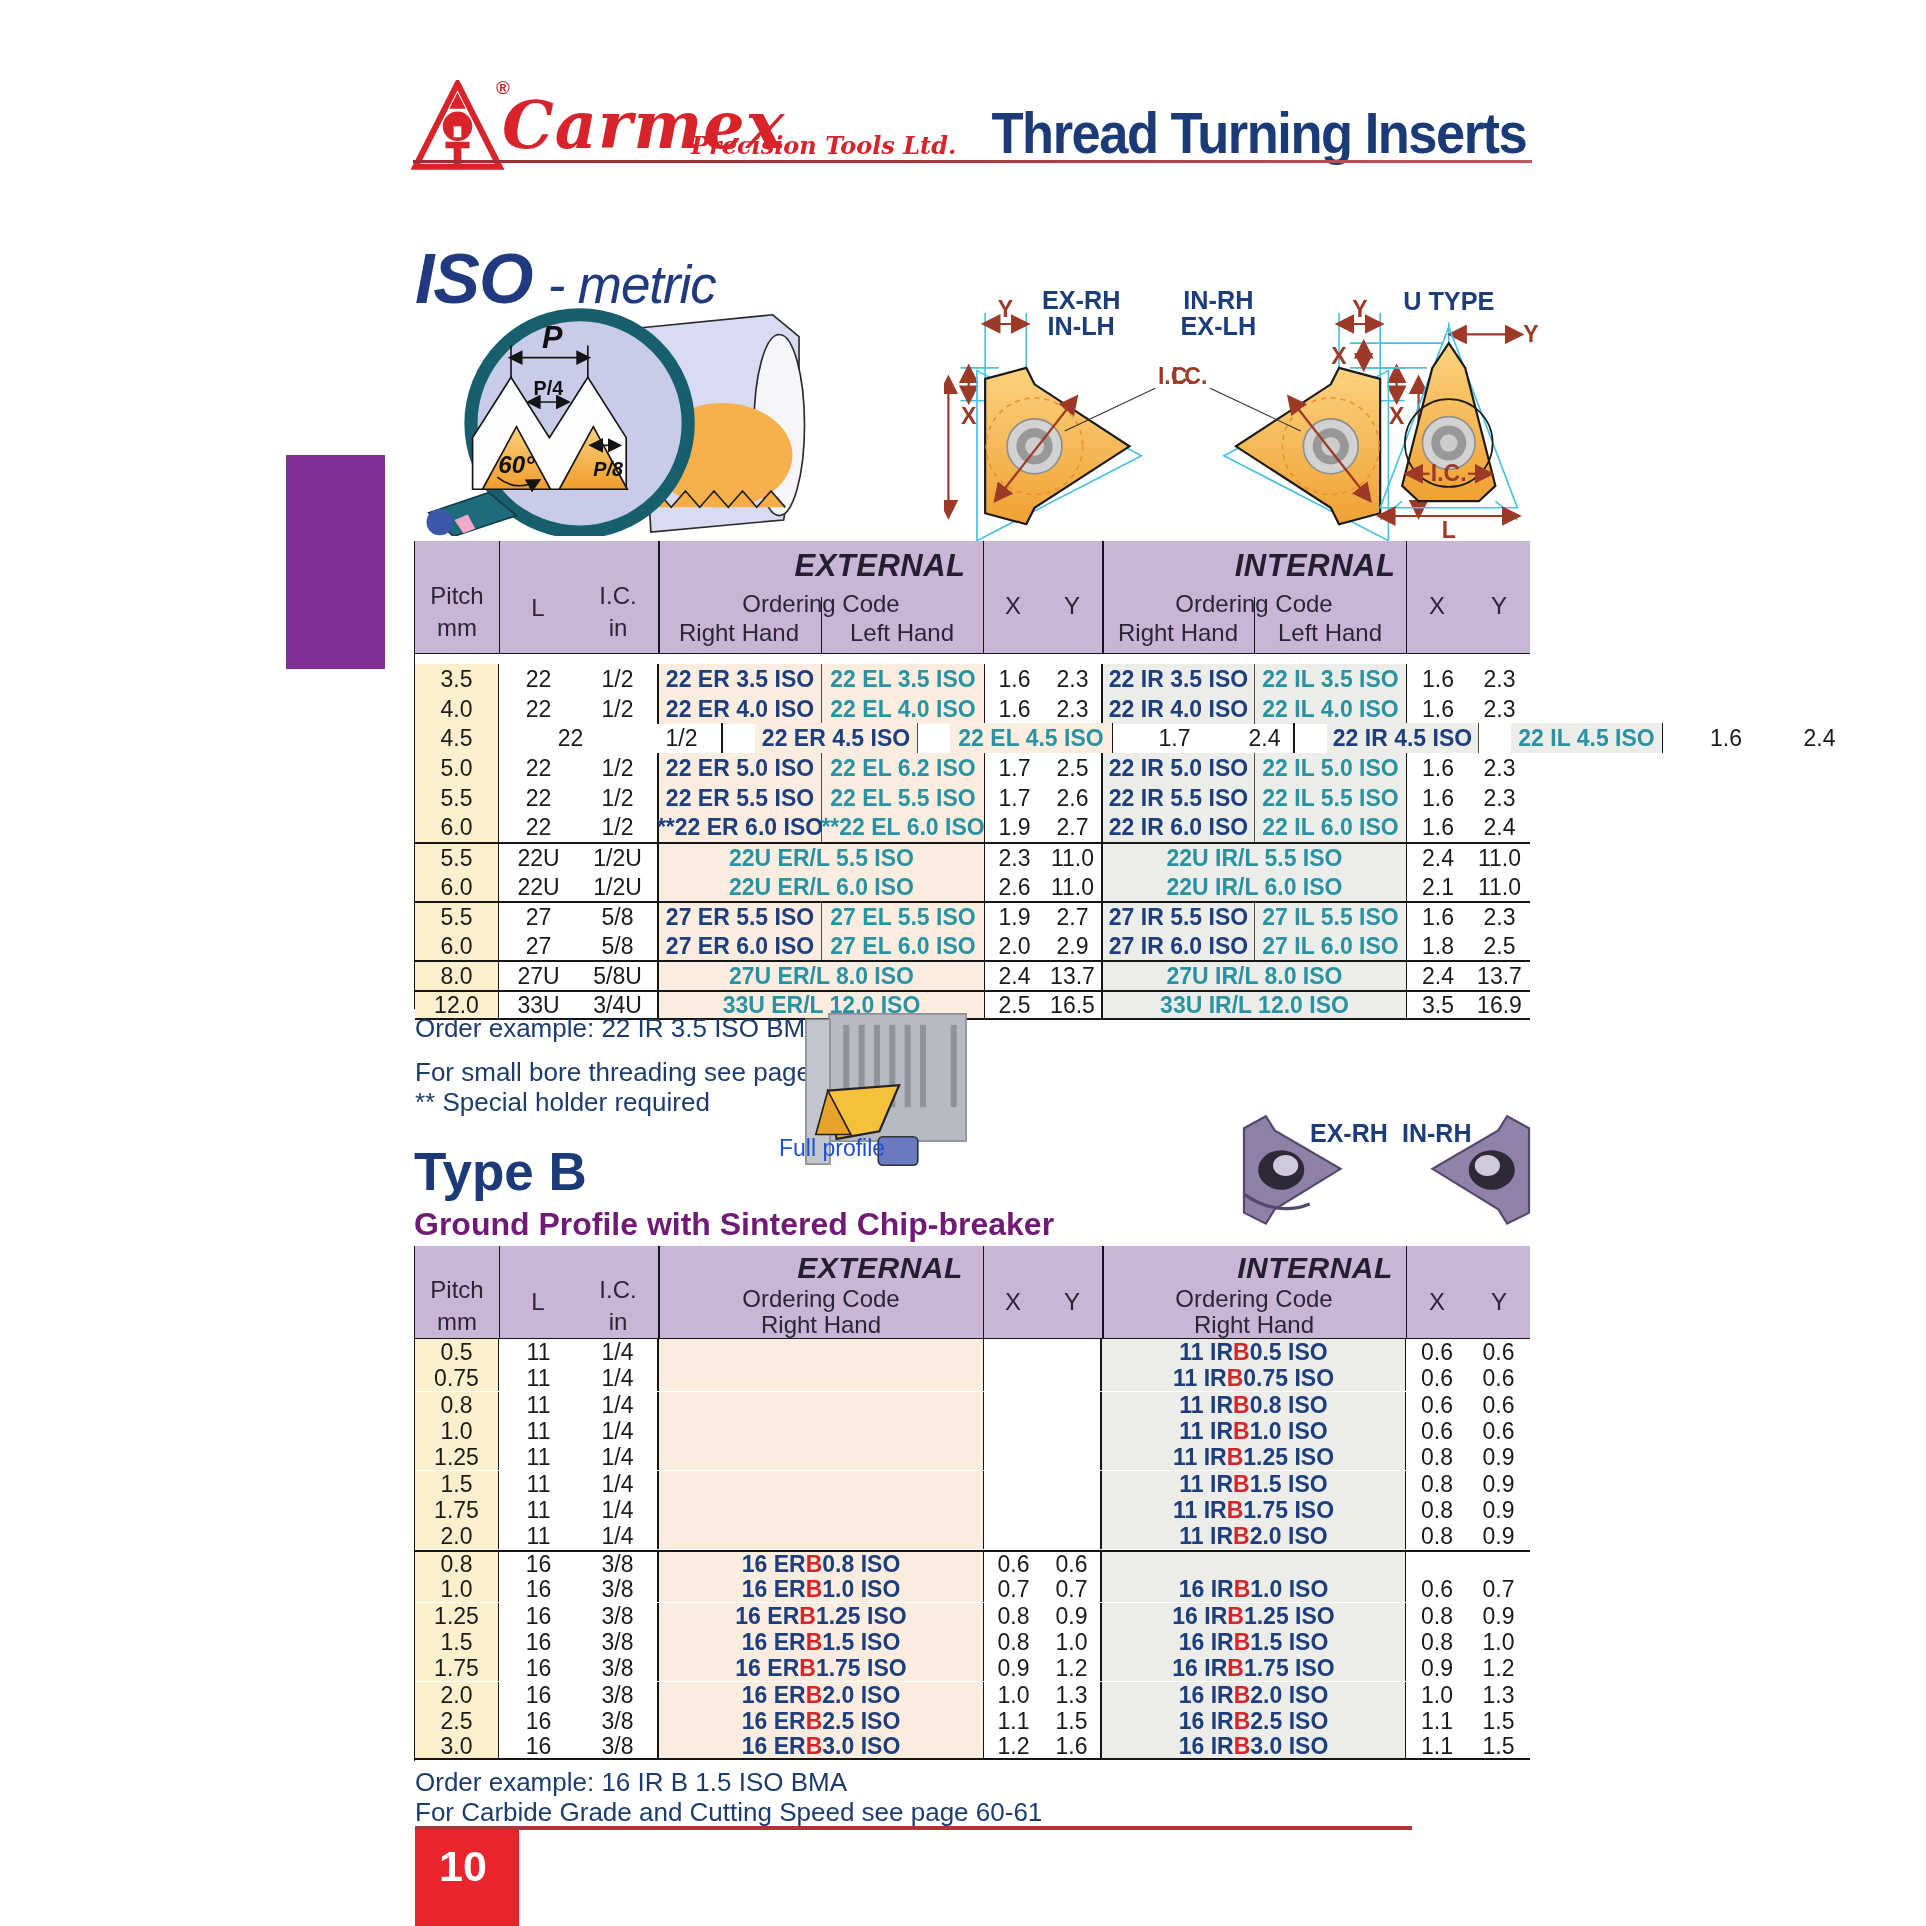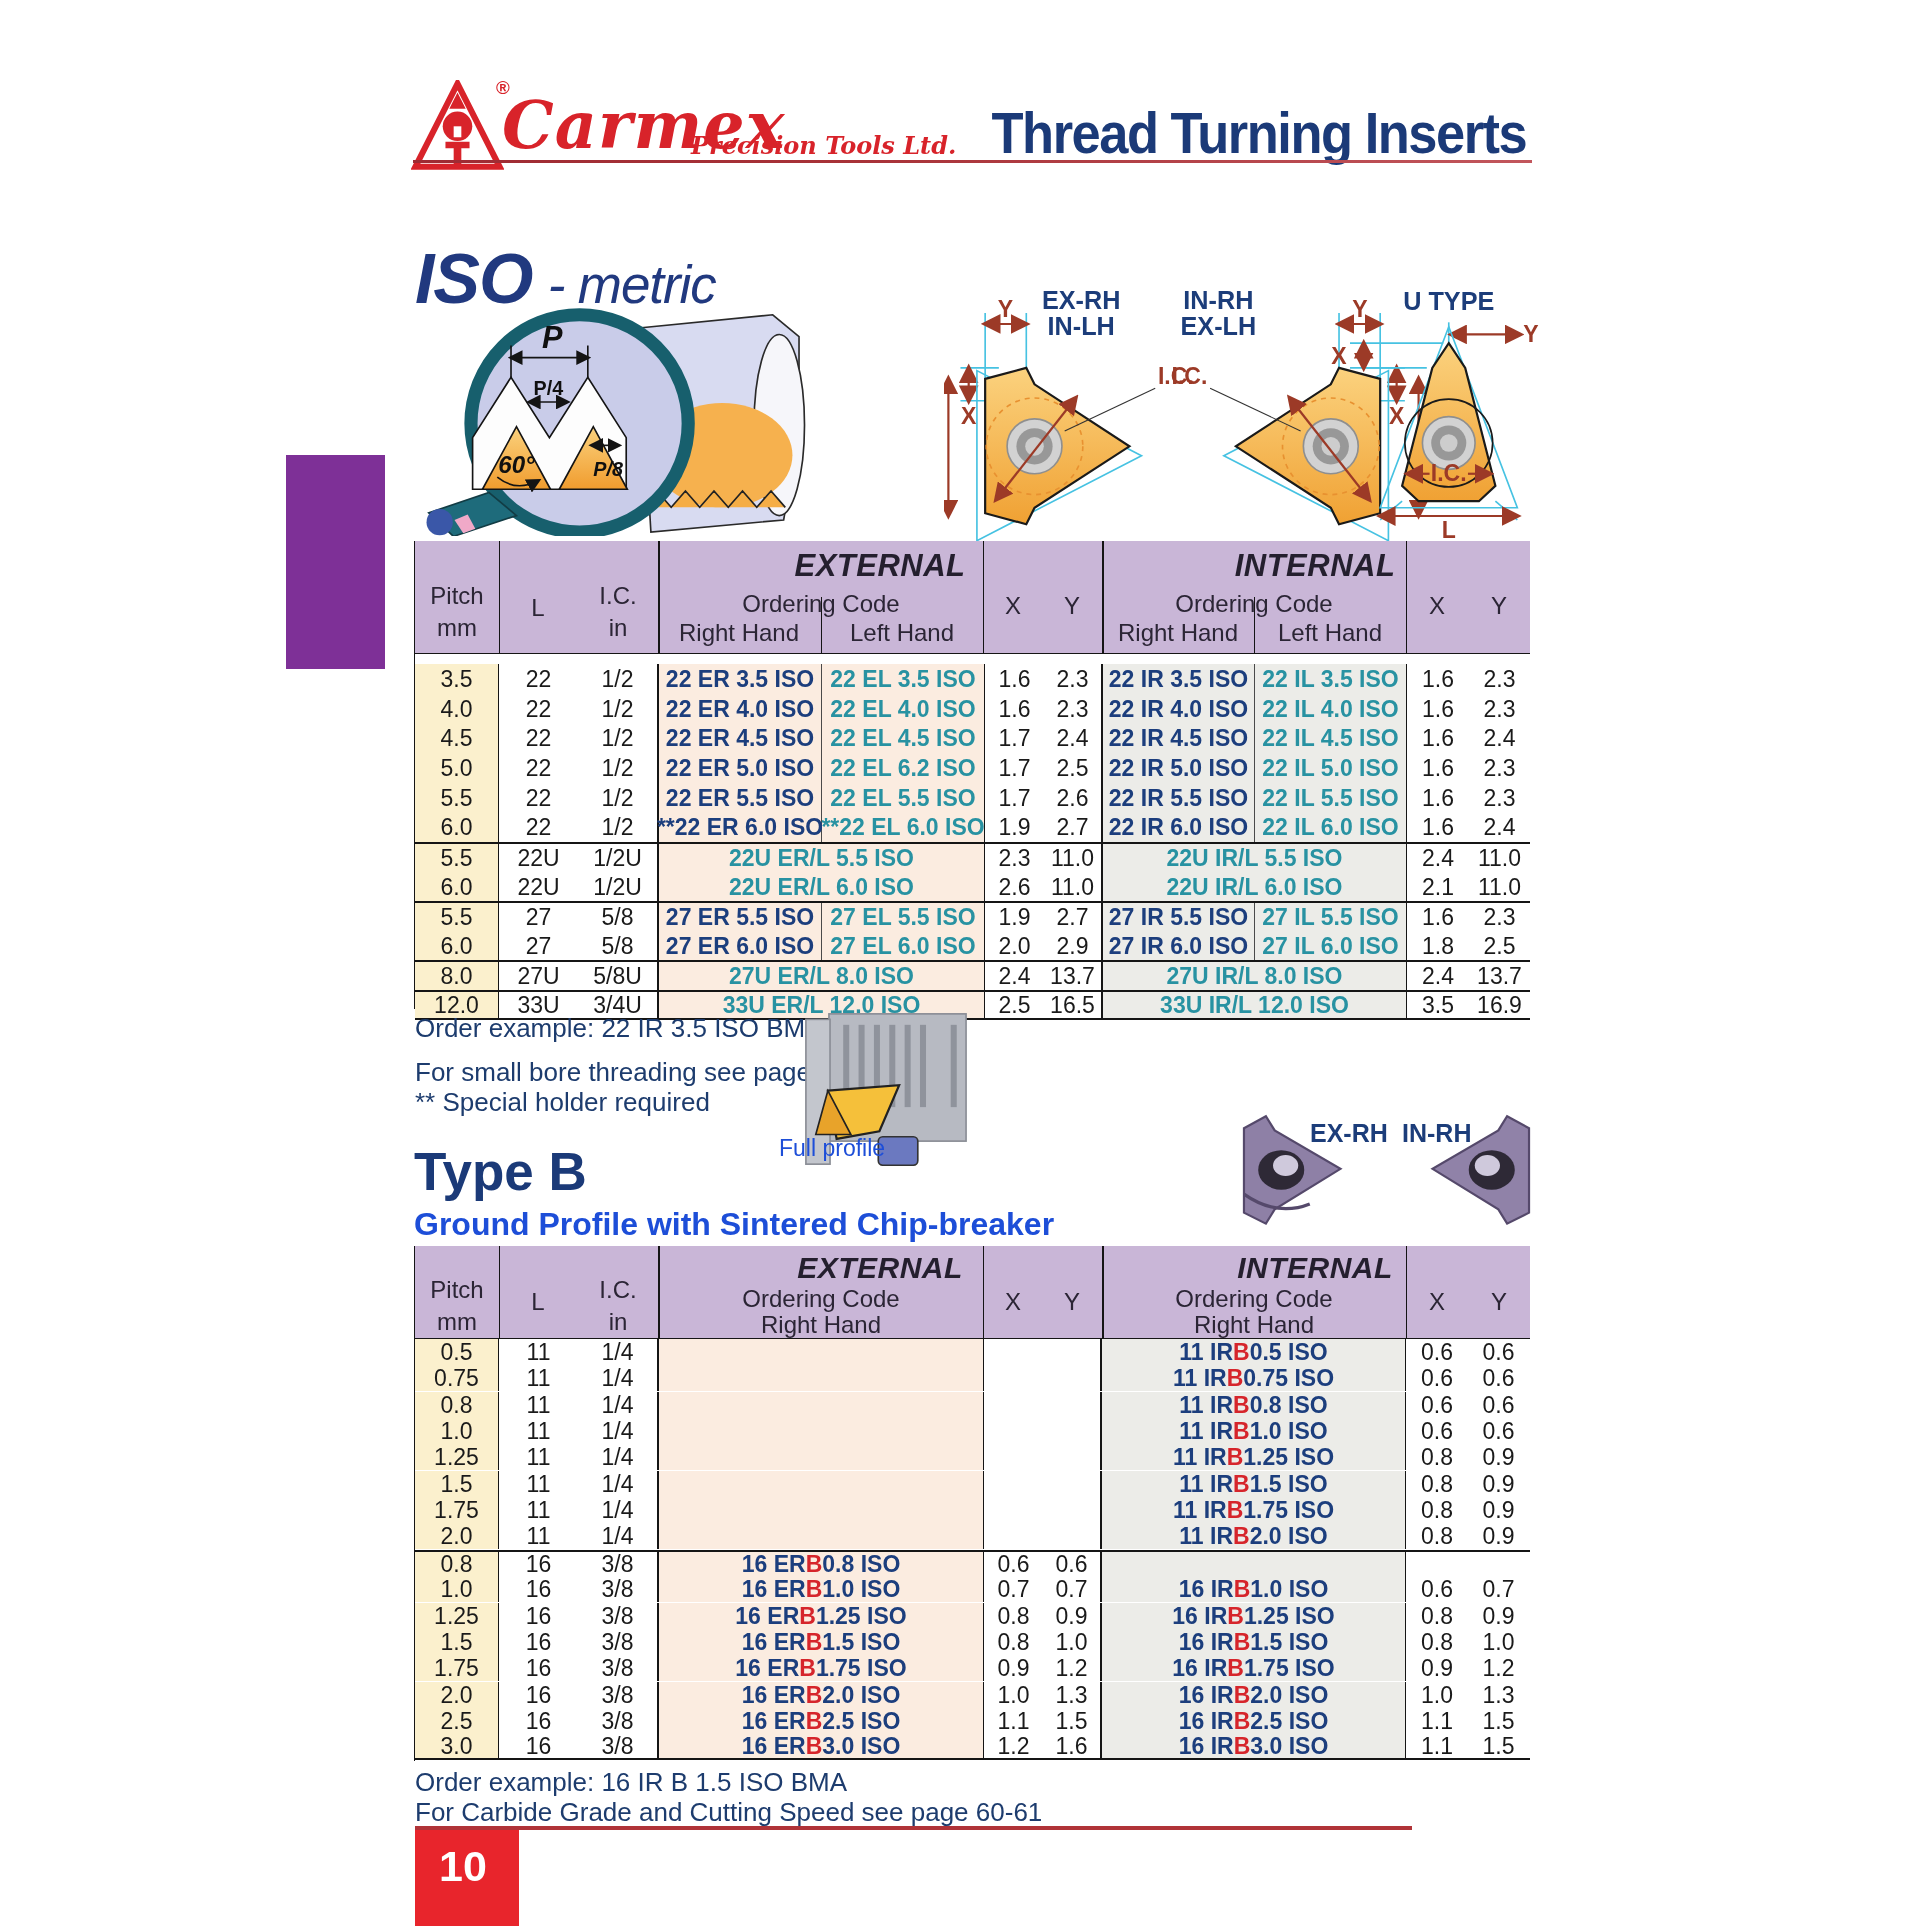--- a/index.html
+++ b/index.html
@@ -40,21 +40,21 @@
   .bold{font-weight:700;}
   .navy{color:#1c3e7d;} .teal{color:#2892a2;}
   .bg-cream{background:#fbf0cd;} .bg-peach{background:#fbece0;} .bg-gray{background:#ecece8;}
   .br1{border-right:1.1px solid #4a4a4a;} .br3{border-right:1.6px solid #151515;} .br4{border-right:2.2px solid #151515;}
   .span2{grid-column:span 2;}
   .bred{color:#d6252b;}
 
   
   .note{position:absolute;left:415px;font-size:26px;color:#1d3c6e;white-space:nowrap;}
   .typeb-title{position:absolute;left:414px;top:1141px;font-size:53px;font-weight:800;color:#1b3a78;}
-  .typeb-sub{position:absolute;left:414px;top:1206px;font-size:32px;font-weight:700;color:#1d4ed8;white-space:nowrap;}
+  .typeb-sub{position:absolute;left:414px;top:1206px;font-size:32px;font-weight:700;color:#701a75;white-space:nowrap;}
   .fp-label{position:absolute;left:779px;top:1135px;font-size:23px;color:#1d4ed8;}
   .tb-lab{position:absolute;font-size:25px;font-weight:700;color:#1c3d7a;}
 
   
   .foot-rule{position:absolute;left:415px;top:1826px;width:997px;height:3.8px;background:#b03338;}
   .page-box{position:absolute;left:415px;top:1830px;width:104px;height:96px;background:#e8252c;}
   .page-num{padding:12px 0 0 24px;font-size:43px;font-weight:700;color:#ffffff;}
 
   svg text{font-family:"Liberation Sans",sans-serif;}
   .ml{fill:#9c3a27;font-weight:700;font-size:42px;}
@@ -254,21 +254,21 @@
           <div class="c br4">1/2</div>
           <div class="c bg-peach navy bold br1">22 ER 4.0 ISO</div>
           <div class="c bg-peach teal bold br3">22 EL 4.0 ISO</div>
           <div class="c">1.6</div>
           <div class="c br4">2.3</div>
           <div class="c bg-gray navy bold br1">22 IR 4.0 ISO</div>
           <div class="c bg-gray teal bold br3">22 IL 4.0 ISO</div>
           <div class="c">1.6</div>
           <div class="c">2.3</div>
         </div>
-        <div class="trow" style="top: 59px; height: 30px; grid-template-columns: 84px 79px 81px 163px 163px 59px 59px 152px 152px 62px 61px;">
+        <div class="trow" style="top: 59px; height: 30px; grid-template-columns: 84px 79px 81px 163px 163px 59px 59px 152px 152px 62px 61px; gap: 32px;">
           <div class="c bg-cream br3">4.5</div>
           <div class="c">22</div>
           <div class="c br4">1/2</div>
           <div class="c bg-peach navy bold br1">22 ER 4.5 ISO</div>
           <div class="c bg-peach teal bold br3">22 EL 4.5 ISO</div>
           <div class="c">1.7</div>
           <div class="c br4">2.4</div>
           <div class="c bg-gray navy bold br1">22 IR 4.5 ISO</div>
           <div class="c bg-gray teal bold br3">22 IL 4.5 ISO</div>
           <div class="c">1.6</div>

